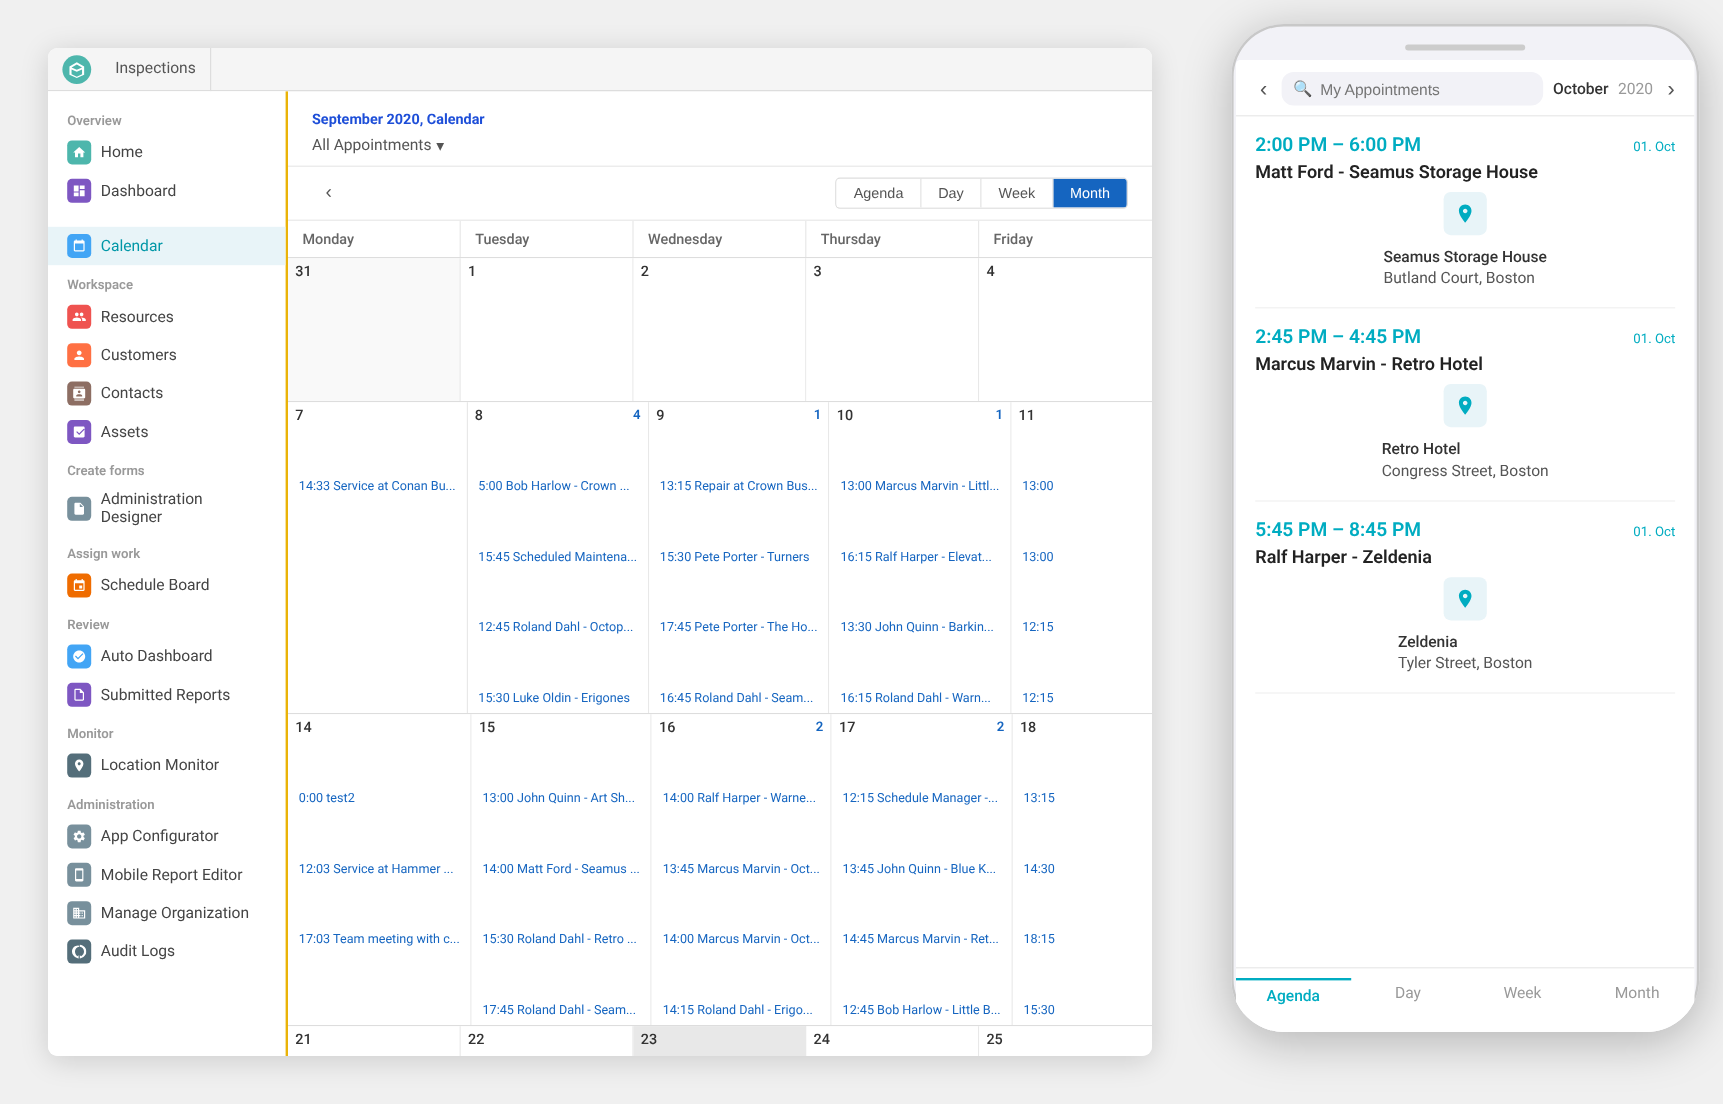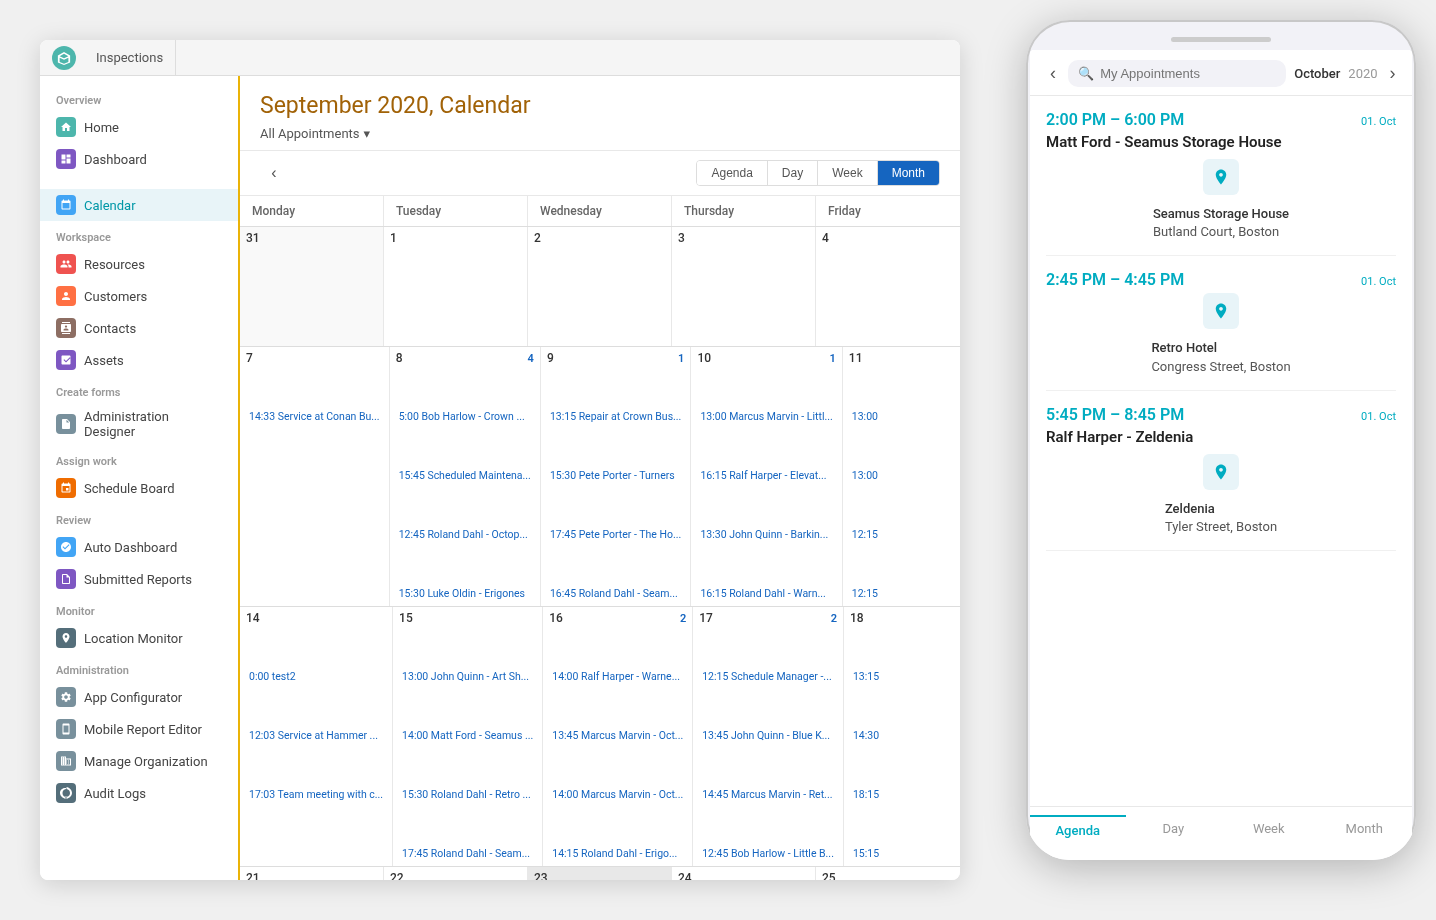--- a/index.html
+++ b/index.html
@@ -129,23 +129,23 @@
       display: flex;
       flex-direction: column;
       overflow: hidden;
     }
 
     .calendar-header {
       padding: 16px 20px 8px;
       border-bottom: 1px solid #e8e8e8;
     }
     .calendar-title {
-      font-size: 23px;
-      font-weight: 400;
-      color: #a16207;
+      font-size: 12px;
+      font-weight: 700;
+      color: #1d4ed8;
       margin-bottom: 4px;
     }
     .all-appointments {
       font-size: 13px;
       color: #555;
       cursor: pointer;
       display: inline-flex;
       align-items: center;
       gap: 4px;
     }
@@ -694,21 +694,21 @@
                 <div class="cal-event">12:15 Schedule Manager -...</div>
                 <div class="cal-event">13:45 John Quinn - Blue K...</div>
                 <div class="cal-event">14:45 Marcus Marvin - Ret...</div>
                 <div class="cal-event">12:45 Bob Harlow - Little B...</div>
               </div>
               <div class="cal-cell">
                 <div class="cal-date">18</div>
                 <div class="cal-event">13:15</div>
                 <div class="cal-event">14:30</div>
                 <div class="cal-event">18:15</div>
-                <div class="cal-event">15:15</div>
+                <div class="cal-event">15:30</div>
               </div>
             </div>
             <div class="cal-week">
               <div class="cal-cell">
                 <div class="cal-date">21</div>
               </div>
               <div class="cal-cell">
                 <div class="cal-date">22</div>
               </div>
               <div class="cal-cell today">
@@ -777,20 +777,21 @@
         <div class="apt-location-name">Seamus Storage House</div>
         <div>Butland Court, Boston</div>
       </div>
     </div>
   </div>
         <div class="apt-card">
     <div class="apt-header">
       <div class="apt-time">2:45 PM – 4:45 PM</div>
       <div class="apt-date">01. Oct</div>
     </div>
+    <div class="apt-title">Marcus Marvin - Retro Hotel</div>
     <div class="apt-location">
       <div class="apt-location-icon">
         <svg viewBox="0 0 24 24" fill="#00acc1">
                 <path d="M12 2C8.13 2 5 5.13 5 9c0 5.25 7 13 7 13s7-7.75 7-13c0-3.87-3.13-7-7-7zm0 9.5c-1.38 0-2.5-1.12-2.5-2.5s1.12-2.5 2.5-2.5 2.5 1.12 2.5 2.5-1.12 2.5-2.5 2.5z"></path>
               </svg>
       </div>
       <div class="apt-location-text">
         <div class="apt-location-name">Retro Hotel</div>
         <div>Congress Street, Boston</div>
       </div>

